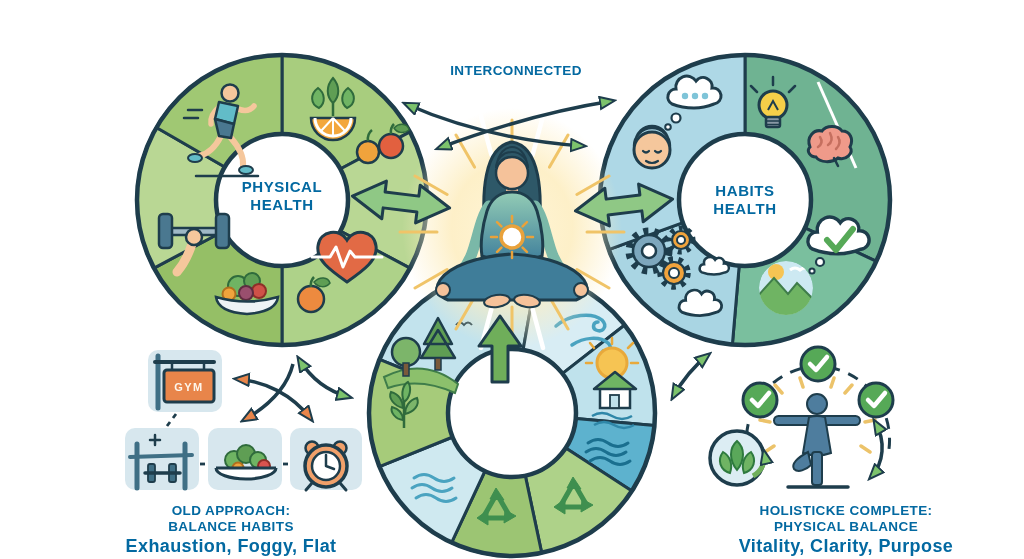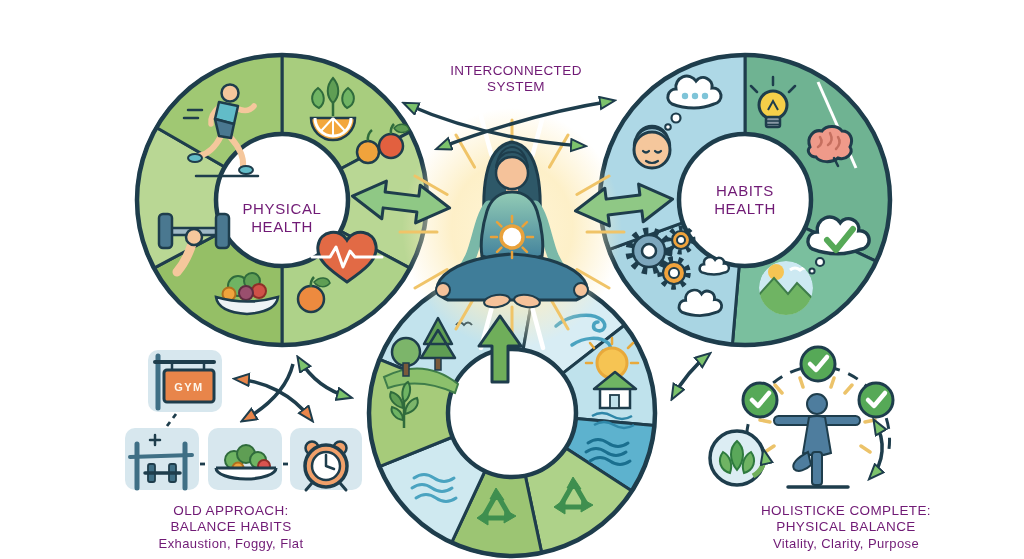--- a/index.html
+++ b/index.html
@@ -1,25 +1,25 @@
 <!DOCTYPE html>
 <html><head>
 <meta charset="utf-8">
 <style>
   html,body{margin:0;padding:0;background:#fff;}
   #stage{position:relative;width:1024px;height:559px;background:#fff;overflow:hidden;
          font-family:"Liberation Sans",sans-serif;}
   svg{position:absolute;left:0;top:0;}
-  .lbl{position:absolute;font-weight:normal;color:#701a75;text-align:center;line-height:1.18;
+  .lbl{position:absolute;font-weight:bold;color:#0369a1;text-align:center;line-height:1.18;
        letter-spacing:.4px;}
   .title-block{font-size:13.5px;width:190px;}
   .ring-label{font-size:15px;width:150px;letter-spacing:.6px;}
   .ring-label.env{font-size:13.5px;width:170px;}
   .caption-block{width:220px;font-size:13.5px;line-height:1.22;}
-  .caption-block .cap{font-size:13px;}
+  .caption-block .cap{font-size:18px;}
 </style>
 </head>
 <body>
 
 <div id="stage">
 <svg width="1024" height="559" viewBox="0 0 1024 559">
 <defs>
   <marker id="mg" markerUnits="userSpaceOnUse" markerWidth="18" markerHeight="16" refX="13" refY="7" orient="auto">
     <path d="M1,1 L16,7 L1,13 Z" fill="#7cc36c" stroke="#1e3d4c" stroke-width="2"></path>
   </marker>
@@ -351,24 +351,23 @@
     <path d="M723,452 C717,460 720,470 730,473 C733,464 730,456 723,452 Z" fill="#6fb463" stroke="#2e7a3e" stroke-width="2"></path>
     <path d="M751,452 C757,460 754,470 744,473 C741,464 744,456 751,452 Z" fill="#6fb463" stroke="#2e7a3e" stroke-width="2"></path>
     <path d="M753,476 A22 22 0 0 0 764,452" fill="none" stroke="#6fae5a" stroke-width="5" marker-end="url(#mg)"></path>
   </g>
   <path d="M871,477 C884,463 886,441 875,422" fill="none" stroke="#1e3d4c" stroke-width="3.5" marker-start="url(#mgs)" marker-end="url(#mg)"></path>
 </g>
 </svg>
 
 <div class="lbl title-block" style="left:421px;top:63px;">
   <div>INTERCONNECTED</div>
-  <div>SYSTEM</div>
-</div>
-
-<div class="lbl ring-label" style="left:207px;top:200px;">
+</div>
+
+<div class="lbl ring-label" style="left:207px;top:178px;">
   <div>PHYSICAL</div>
   <div>HEALTH</div>
 </div>
 
 <div class="lbl ring-label" style="left:670px;top:182px;">
   <div>HABITS</div>
   <div>HEALTH</div>
 </div>
 
 

